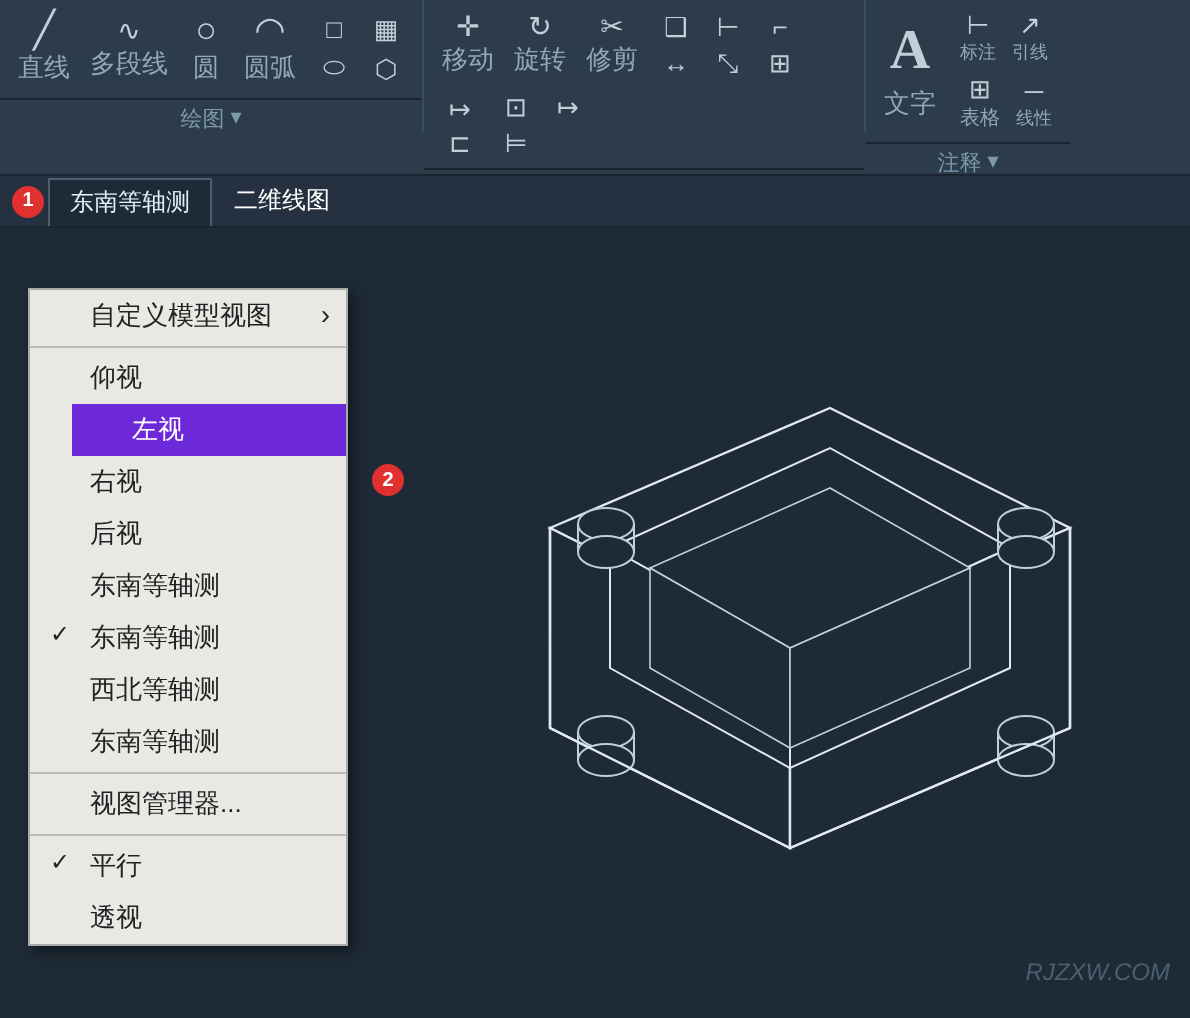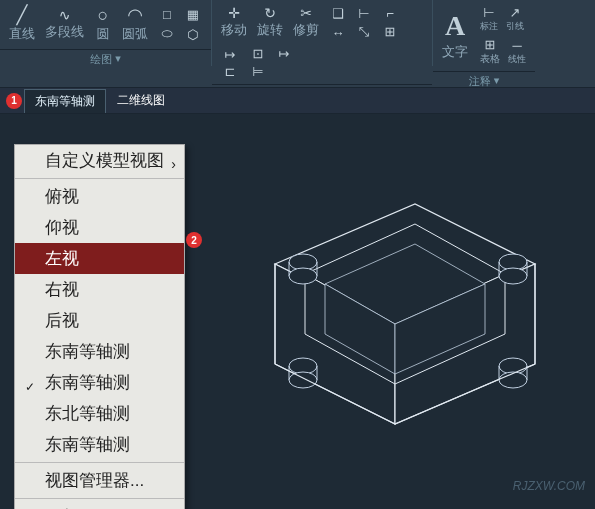--- a/index.html
+++ b/index.html
@@ -87,31 +87,32 @@
       background: #e8e8e4;
       border: 1px solid #aaa;
       box-shadow: 3px 3px 6px rgba(0,0,0,0.4);
       min-width: 160px;
       z-index: 100;
       color: #222;
     }
 
     .context-menu-item {
       padding: 4px 20px 4px 30px;
-      font-size: 17px;
+      font-size: 13px;
       cursor: pointer;
       display: flex;
-      align-items: flex-end;
+      align-items: flex-start;
       position: relative;
       white-space: nowrap;
     }
 
     .context-menu-item.highlighted {
-      background: #7f1d1d;
+      background: #6d28d9;
       color: #fff;
+      margin-left: 21px;
     }
 
     .context-menu-item.has-submenu::after {
       content: '›';
       position: absolute;
       right: 8px;
       font-size: 14px;
     }
 
     .context-menu-item.checked::before {
@@ -395,42 +396,39 @@
     </svg>
   </div>
 
   <div class="context-menu">
 
     <div class="context-menu-item has-submenu">
       <span>自定义模型视图</span>
     </div>
     <div class="context-menu-separator"></div>
     <div class="context-menu-item">
-      <span>俯视</span>
-    </div>
-    <div class="context-menu-item">
       <span>仰视</span>
     </div>
     <div class="context-menu-item highlighted">
       <span>左视</span>
     </div>
     <div class="context-menu-item">
       <span>右视</span>
     </div>
     <div class="context-menu-item">
       <span>后视</span>
     </div>
     <div class="context-menu-item">
       <span>东南等轴测</span>
     </div>
     <div class="context-menu-item checked">
       <span>东南等轴测</span>
     </div>
     <div class="context-menu-item">
-      <span>东北等轴测</span>
+      <span>西北等轴测</span>
     </div>
     <div class="context-menu-item">
       <span>东南等轴测</span>
     </div>
     <div class="context-menu-separator"></div>
     <div class="context-menu-item">
       <span>视图管理器...</span>
     </div>
     <div class="context-menu-separator"></div>
     <div class="context-menu-item checked">

